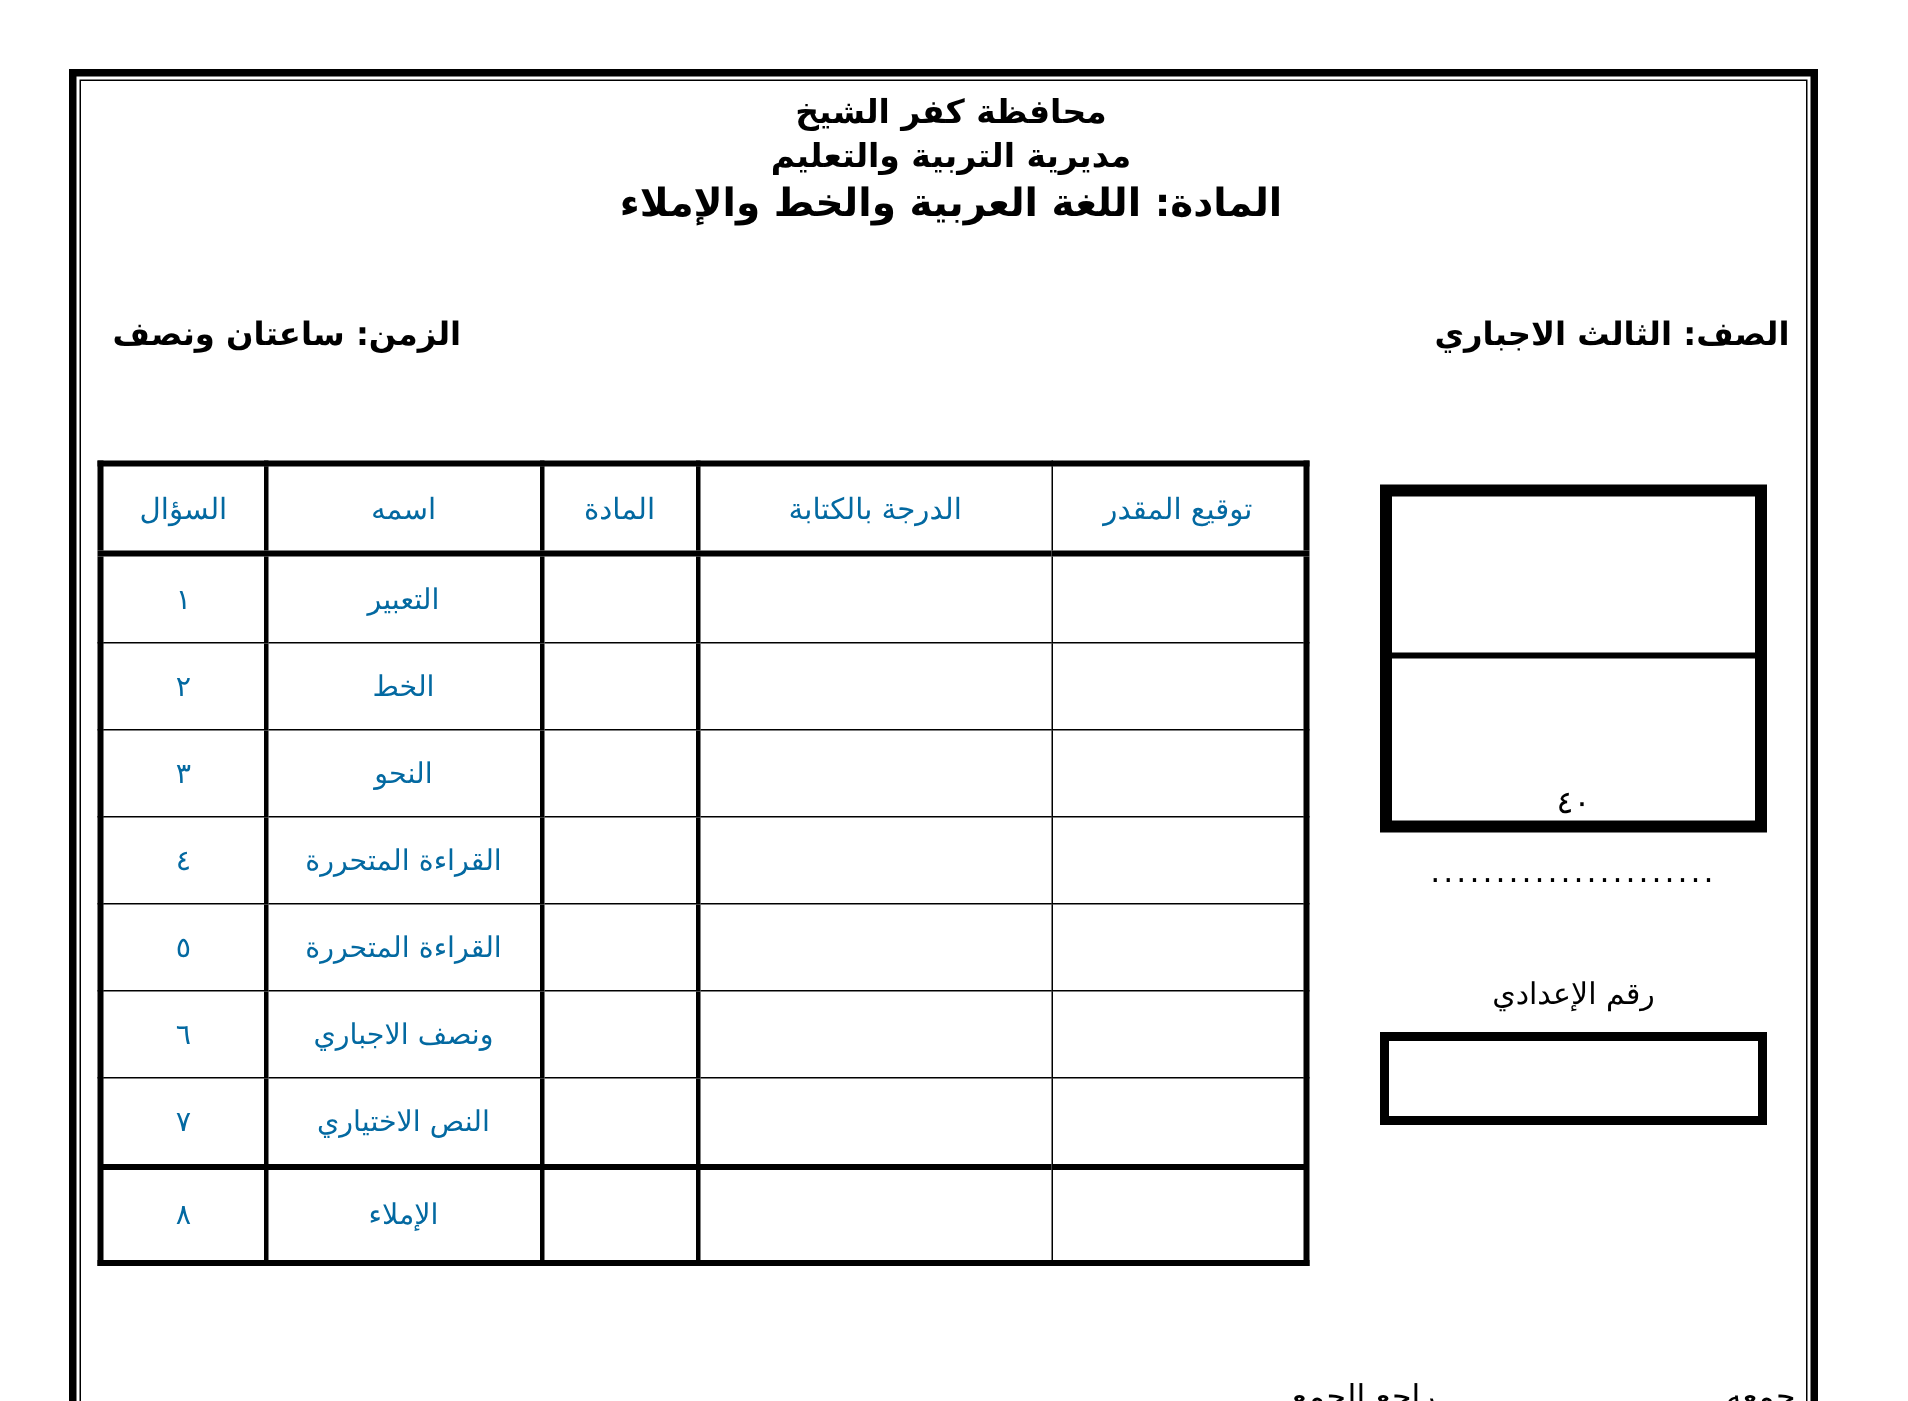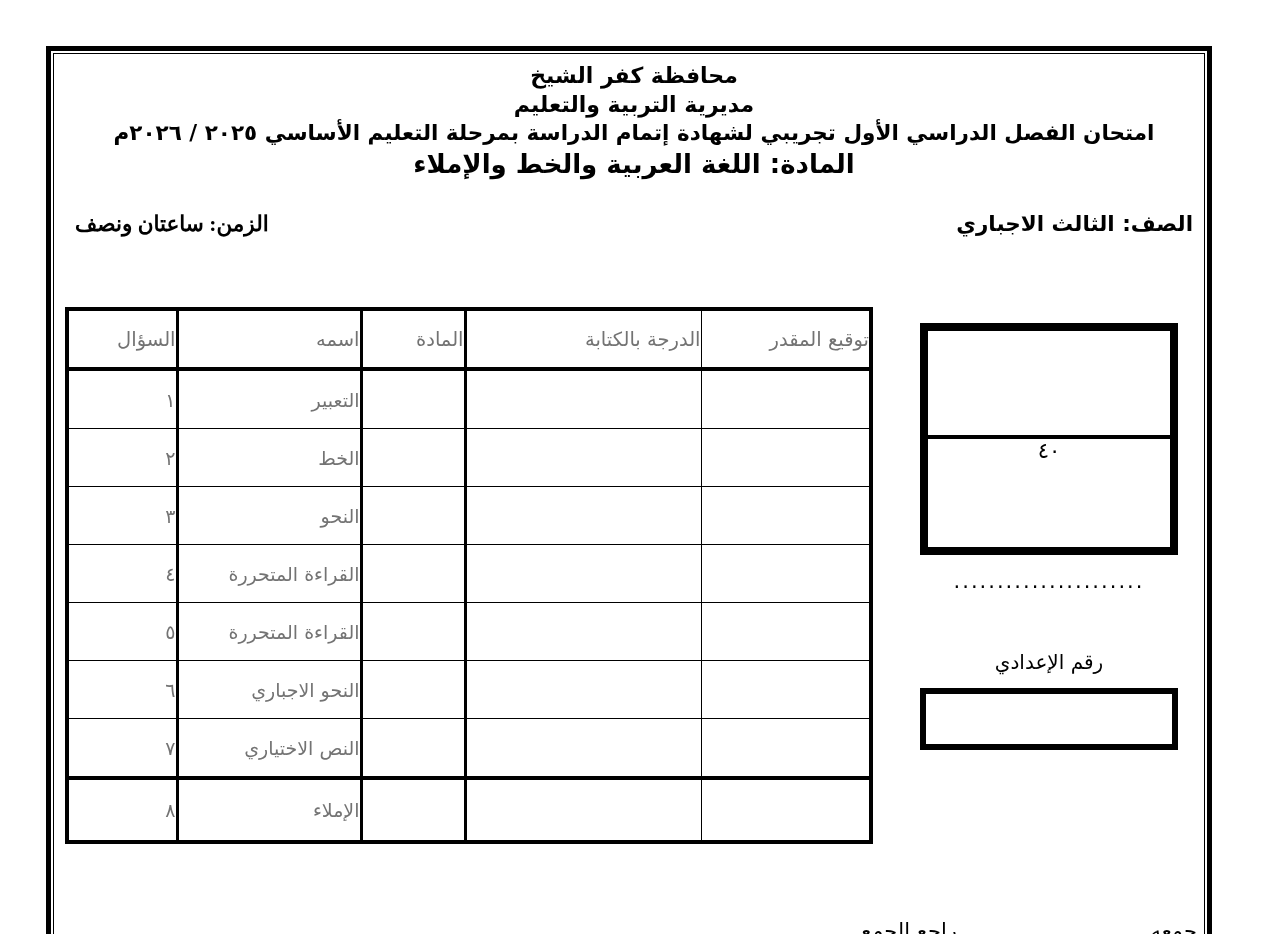--- a/index.html
+++ b/index.html
@@ -68,40 +68,40 @@
     display: flex;
     flex-direction: row;
     justify-content: space-between;
     align-items: baseline;
     font-size: 21.5px;
     font-weight: bold;
     white-space: nowrap;
   }
   .meta-cell { flex: 0 0 auto; }
   .meta-center { flex: 1 1 auto; text-align: center; }
-  .meta-left { text-align: left; font-family: Liberation Serif, serif; }
+  .meta-left { text-align: left; }
 
   
   .marks-table {
     position: absolute;
     left: 14px;          
     top: 256px;          
     width: 804px;
     border-collapse: collapse;
     table-layout: fixed;
     background: #fff;
   }
   .marks-table td, .marks-table th {
     border: 1.6px solid #000;
     padding: 0;
-    text-align: right;
+    text-align: center;
     vertical-align: middle;
     font-size: 19px;
     font-weight: normal;
-    color: #737373;
+    color: #0369a1;
     background: #fff;
   }
   
   .marks-table { border: 4px solid #000; }
   .marks-table thead td {
     height: 56px;
     font-size: 19.5px;
     border-bottom: 4px solid #000;
   }
   .marks-table tbody td {
@@ -155,21 +155,21 @@
   }
   .grades-upper {
     height: 50%;
     border-bottom: 4px solid #000;
     box-sizing: border-box;
   }
   .grades-lower {
     height: 50%;
     box-sizing: border-box;
     display: flex;
-    align-items: flex-start;
+    align-items: flex-end;
     justify-content: center;
     padding-top: 0;
   }
   .grades-value {
     font-size: 21px;
     letter-spacing: 1px;
   }
 
   .dots-line {
     margin-top: 16px;
@@ -216,21 +216,20 @@
 </style>
 </head>
 <body>
 
 <div id="page">
   <div class="page-frame">
 
     <div class="heading">
       <div class="hline hline-1">محافظة كفر الشيخ</div>
       <div class="hline hline-2">مديرية التربية والتعليم</div>
-      <div class="hline hline-3">امتحان الفصل الدراسي الأول تجريبي لشهادة إتمام الدراسة بمرحلة التعليم الأساسي ٢٠٢٥ / ٢٠٢٦م</div>
       <div class="hline hline-4">المادة: اللغة العربية والخط والإملاء</div>
     </div>
 
     <div class="meta-row">
       <div class="meta-cell">الصف: الثالث الاجباري</div>
       <div class="meta-cell meta-left">الزمن: ساعتان ونصف</div>
     </div>
 
     <table class="marks-table">
       <colgroup>
@@ -282,21 +281,21 @@
           <td></td>
           <td class="col-sep-strong"></td>
           <td class="col-sep-strong"></td>
           <td class="col-sep-strong">القراءة المتحررة</td>
           <td class="col-sep-strong">٥</td>
         </tr>
         <tr>
           <td></td>
           <td class="col-sep-strong"></td>
           <td class="col-sep-strong"></td>
-          <td class="col-sep-strong">النحو الاجباري</td>
+          <td class="col-sep-strong">ونصف الاجباري</td>
           <td class="col-sep-strong">٦</td>
         </tr>
         <tr>
           <td></td>
           <td class="col-sep-strong"></td>
           <td class="col-sep-strong"></td>
           <td class="col-sep-strong">النص الاختياري</td>
           <td class="col-sep-strong">٧</td>
         </tr>
         <tr>

